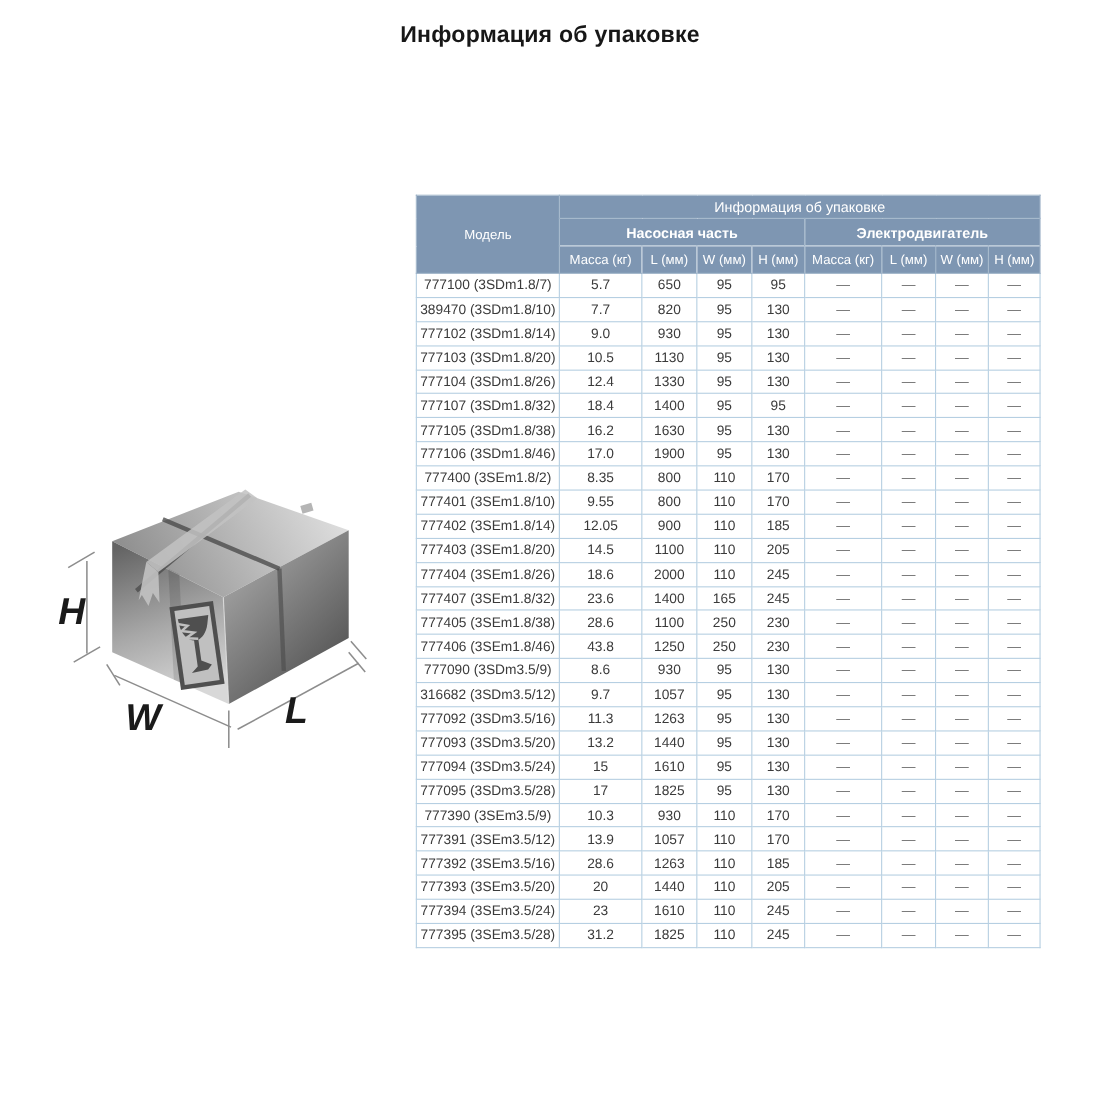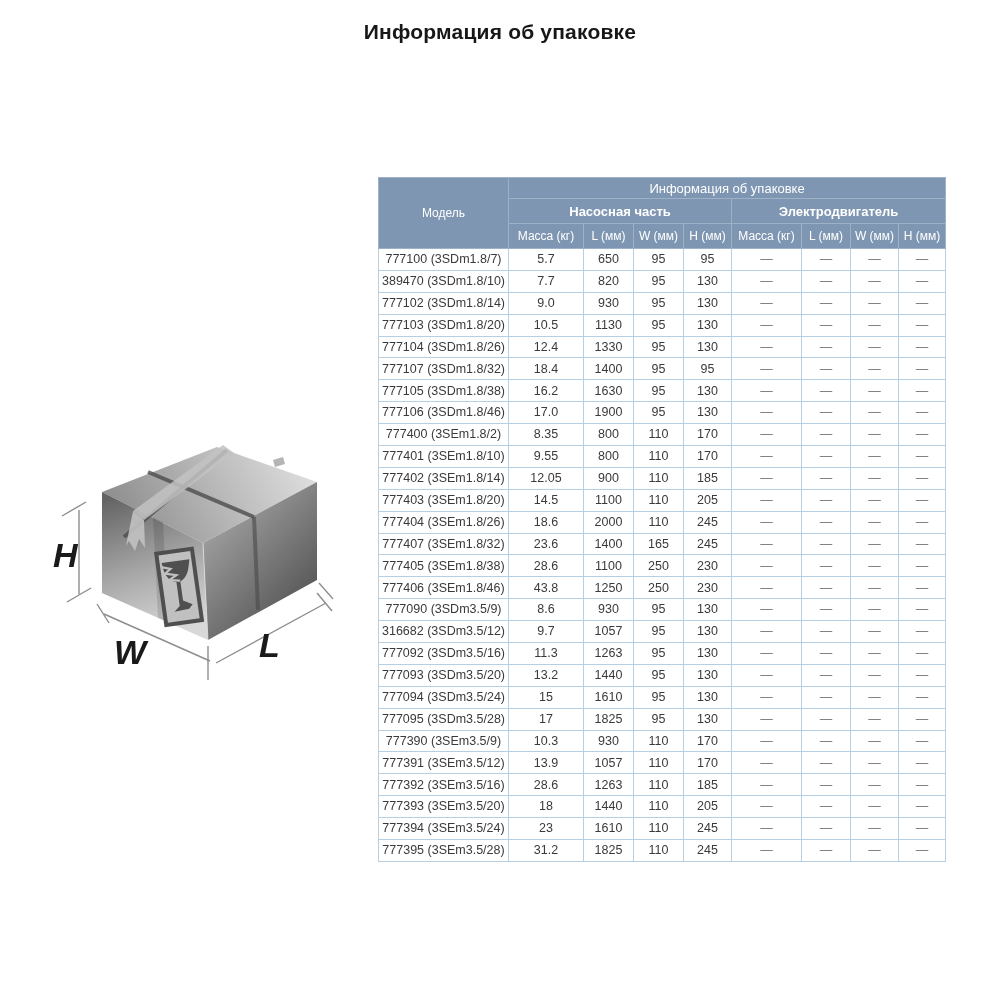--- a/index.html
+++ b/index.html
@@ -404,21 +404,21 @@
         <td>1263</td>
         <td>110</td>
         <td>185</td>
         <td class="dash-cell">—</td>
         <td class="dash-cell">—</td>
         <td class="dash-cell">—</td>
         <td class="dash-cell">—</td>
       </tr>
       <tr>
         <td>777393 (3SEm3.5/20)</td>
-        <td>18</td>
+        <td>20</td>
         <td>1440</td>
         <td>110</td>
         <td>205</td>
         <td class="dash-cell">—</td>
         <td class="dash-cell">—</td>
         <td class="dash-cell">—</td>
         <td class="dash-cell">—</td>
       </tr>
       <tr>
         <td>777394 (3SEm3.5/24)</td>

